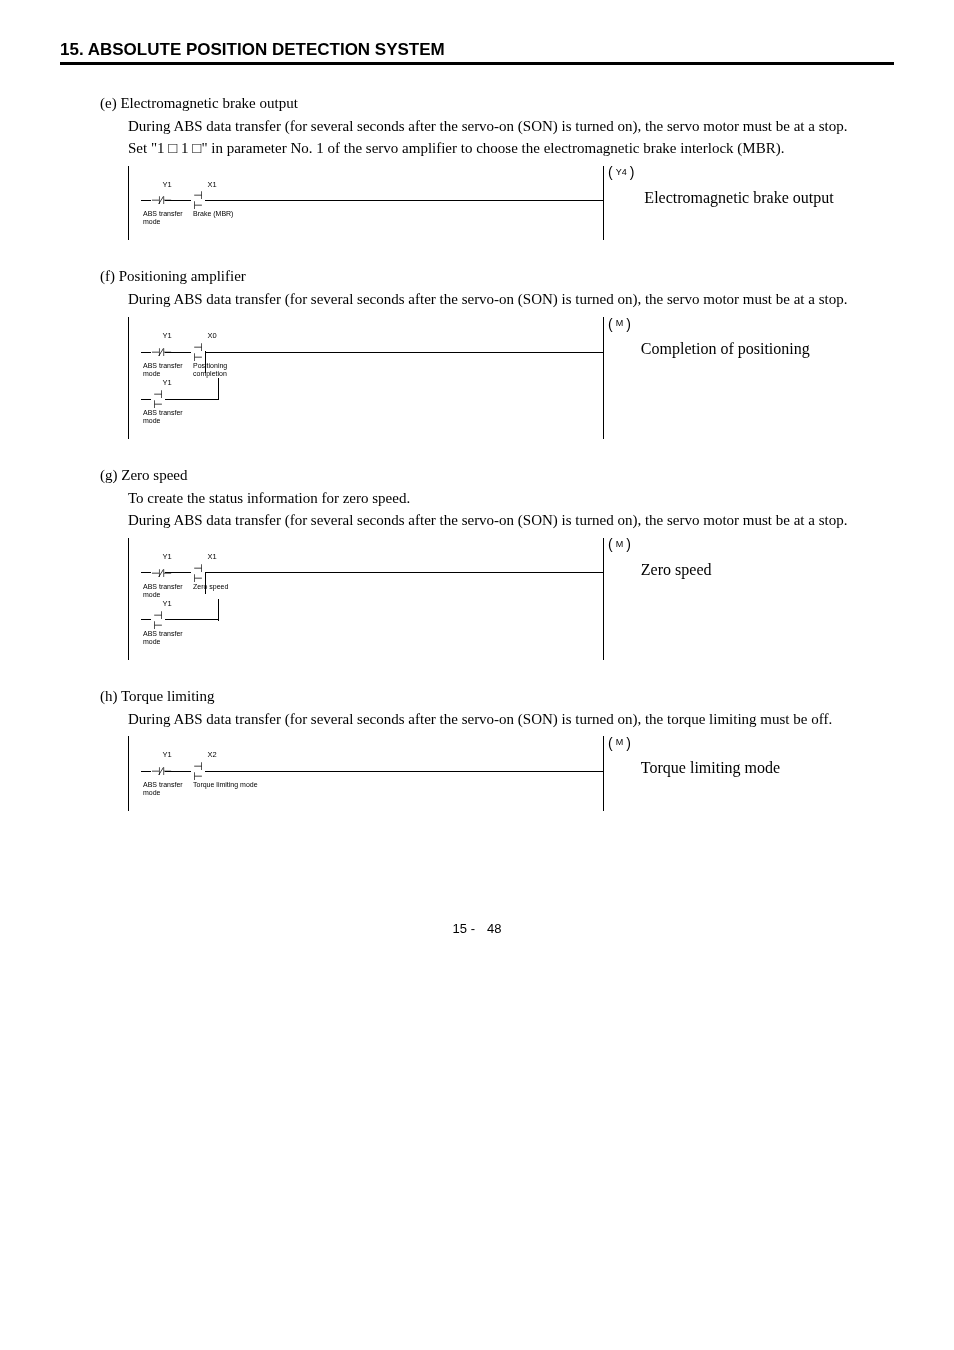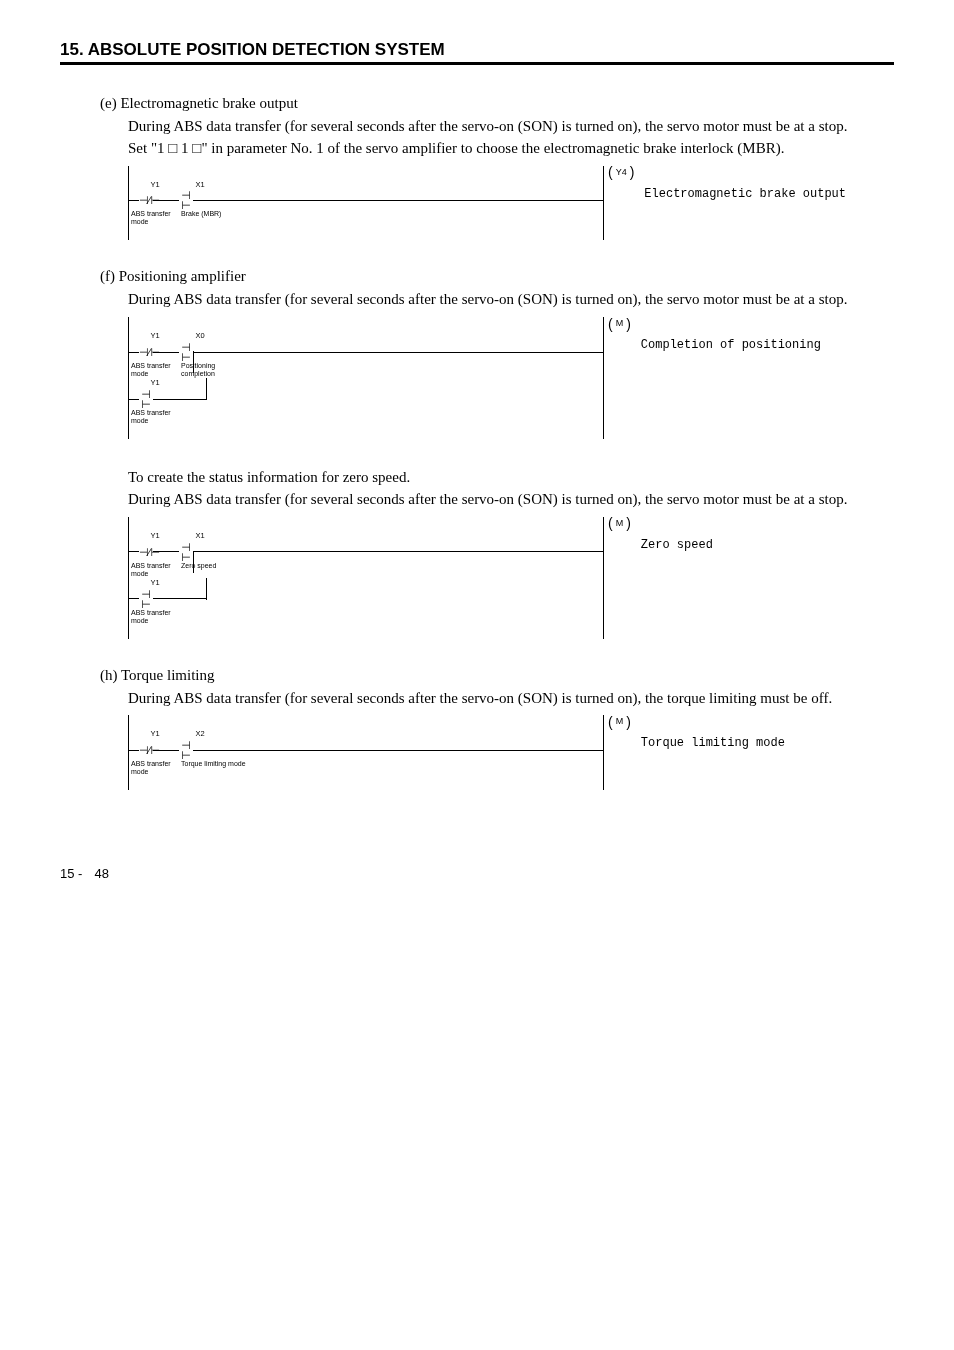--- a/index.html
+++ b/index.html
@@ -43,21 +43,21 @@
   }
   .ladder-wrap {
     display: flex;
     align-items: flex-start;
     margin-top: 6px;
   }
   .ladder {
     width: 476px;
     border-left: 1px solid #000;
     border-right: 1px solid #000;
-    padding: 14px 0 14px 0;
+    padding: 14px 0 14px 12px;
     font-family: Arial, Helvetica, sans-serif;
     font-size: 8px;
   }
   .rung {
     display: flex;
     align-items: center;
     height: 18px;
     margin: 1px 0;
     position: relative;
   }
@@ -99,30 +99,30 @@
   .coil {
     display: inline-flex;
     align-items: center;
     font-family: Arial, Helvetica, sans-serif;
     font-size: 9px;
     margin-left: 4px;
   }
   .paren { font-size: 14px; line-height: 10px; }
   .coil-txt { margin: 0 3px; }
   .side-label {
-    font-family: Liberation Mono, monospace;
-    font-size: 12px;
+    font-family: Liberation Serif, serif;
+    font-size: 16px;
     margin-left: 10px;
     margin-top: 20px;
   }
   .page-num {
-    text-align: left;
+    text-align: center;
     font-family: Arial, Helvetica, sans-serif;
     font-size: 13px;
-    margin-top: 76px;
+    margin-top: 110px;
   }
   .page-num .pre { margin-right: 6px; }
   .page-num .pg { margin-left: 6px; }
 </style>
 </head>
 <body>
 
 <div class="page">
 
   <div class="header">15. ABSOLUTE POSITION DETECTION SYSTEM</div>
@@ -214,20 +214,21 @@
           <span class="paren">(</span>
             <span class="coil-txt">M</span>
             <span class="paren">)</span>
         </div>
         <div class="side-label">Completion of positioning</div>
       </div>
     </div>
   </div>
 
   <div class="sec">
+    <div class="sec-title">(g) Zero speed</div>
     <div class="sec-body">To create the status information for zero speed.</div>
     <div class="sec-body">During ABS data transfer (for several seconds after the servo-on (SON) is turned on), the servo motor must be at a stop.</div>
     <div class="sec-body">
       <div class="ladder-wrap">
         <div class="ladder">
           <div class="lbl-row">
             <div class="lbl" style="margin-left:6px">Y1</div>
             <div class="lbl" style="margin-left:5px">X1</div>
           </div>
           <div class="rung">

